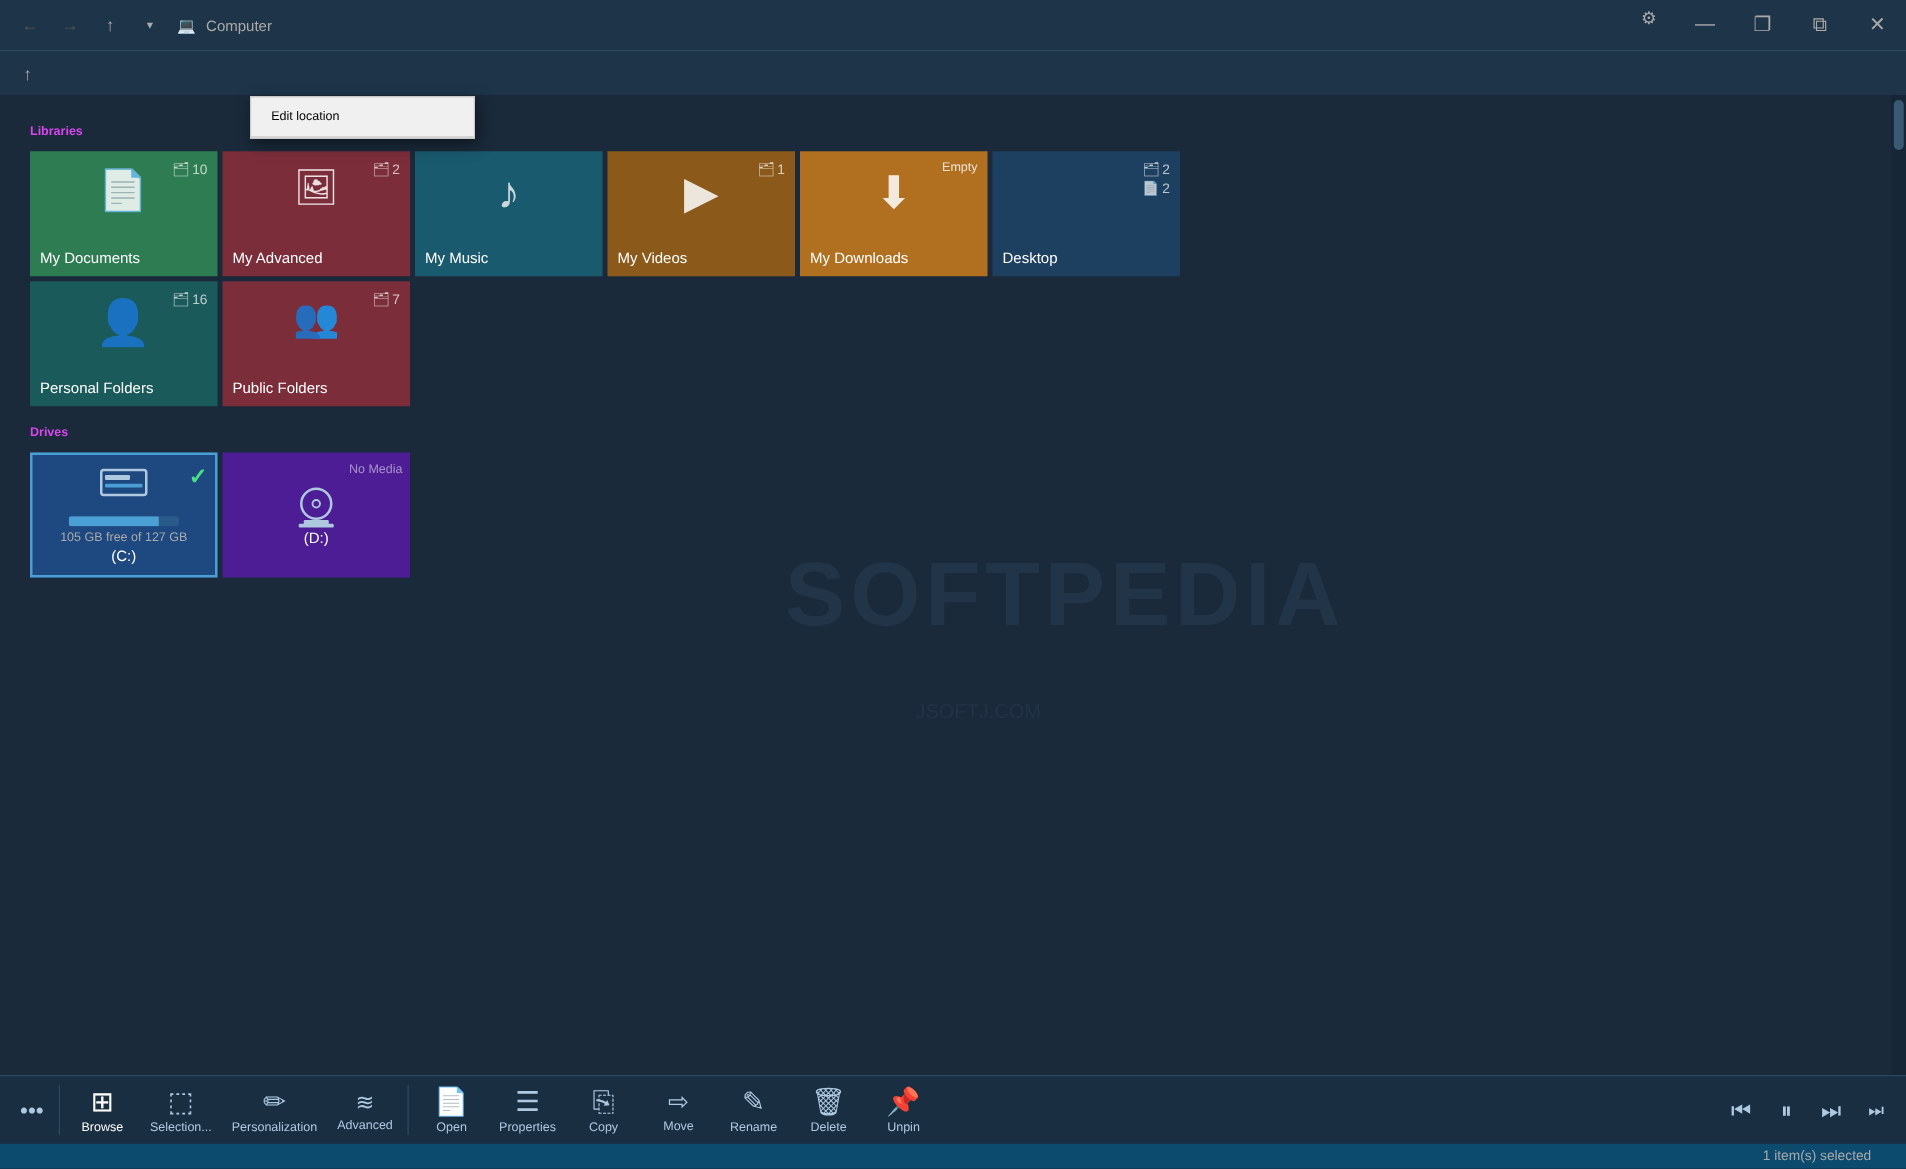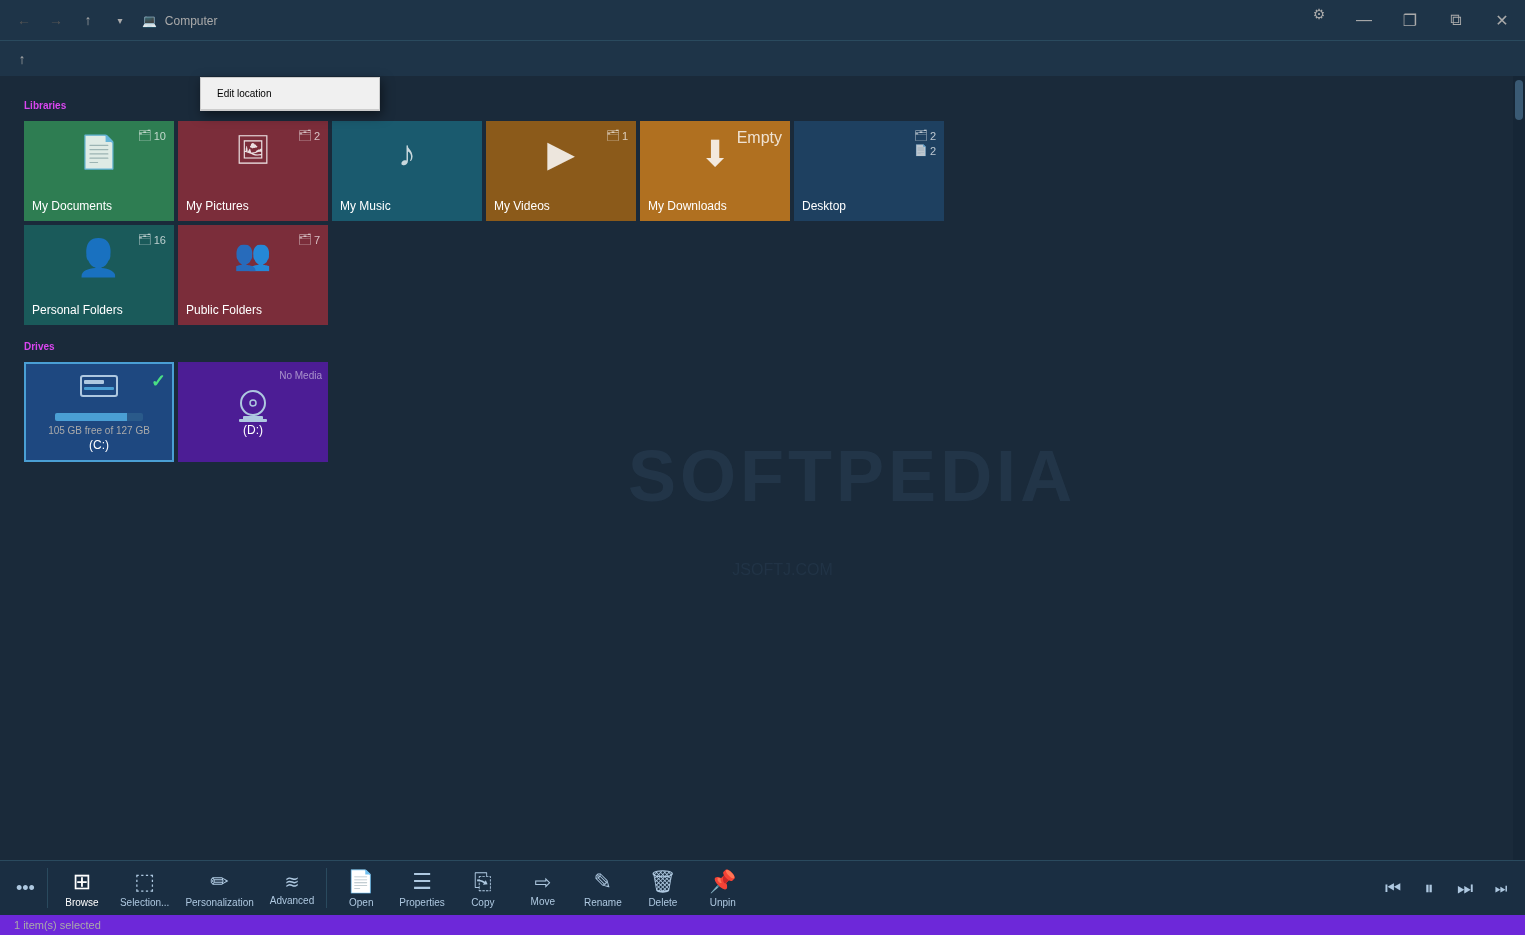--- a/index.html
+++ b/index.html
@@ -302,24 +302,25 @@
       cursor: pointer;
     }
     .toolbar-separator {
       width: 1px;
       height: 40px;
       background: #2a4a5e;
       margin: 0 4px;
     }
     .status-bar {
       height: 20px;
-      background: #6d28d9;
-      display: flex;
-      align-items: center;
-      padding: 0 14px;
+      background: #0c4a6e;
+      display: flex;
+      align-items: center;
+      padding: 0 28px;
+      justify-content: flex-end;
     }
     .status-text {
       font-size: 11px;
       color: #aaa;
     }
 
     
     .transport-controls {
       margin-left: auto;
       display: flex;
@@ -333,21 +334,21 @@
       font-size: 18px;
       cursor: pointer;
       display: flex; align-items: center; justify-content: center;
     }
 
     
     .empty-badge {
       position: absolute;
       top: 8px;
       right: 8px;
-      font-size: 16px;
+      font-size: 10px;
       color: rgba(255,255,255,0.8);
       z-index: 2;
     }
 
     
     .no-media-label {
       font-size: 10px;
       color: rgba(255,255,255,0.5);
       position: absolute;
       top: 8px;
@@ -406,21 +407,21 @@
       <span class="tile-icon">📄</span>
       <span class="tile-label">My Documents</span>
     </div>
 
     <div class="tile tile-my-pictures">
       <div class="tile-count">
         <span>🗂</span>
         <span>2</span>
       </div>
       <span class="tile-icon" style="font-size:28px;">🖼</span>
-      <span class="tile-label">My Pictures</span>
+      <span class="tile-label">My Advanced</span>
     </div>
 
     <div class="tile tile-my-music">
       <span class="tile-icon" style="font-size:36px; color: rgba(255,255,255,0.9);">♪</span>
       <span class="tile-label">My Music</span>
     </div>
 
     <div class="tile tile-my-videos">
       <div class="tile-count">
         <span>🗂</span>

